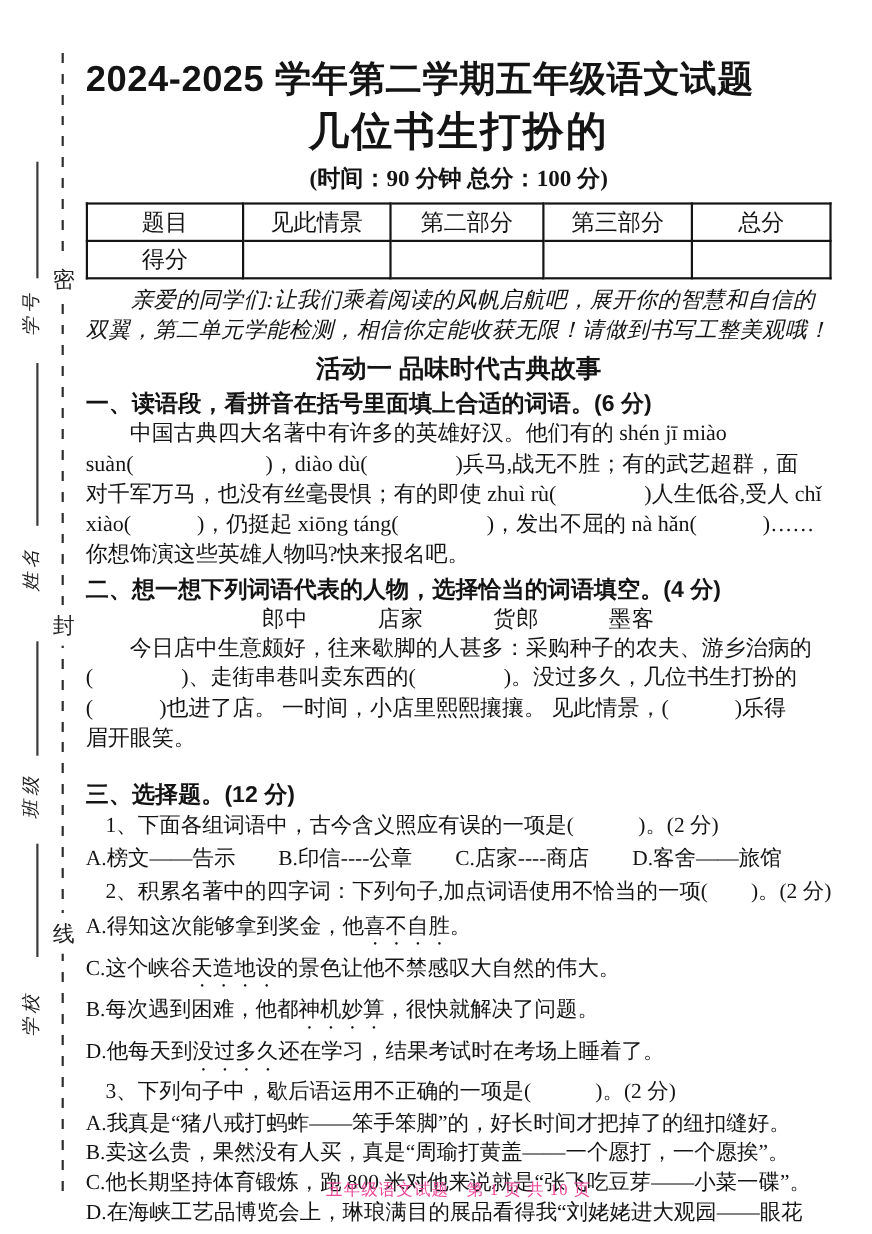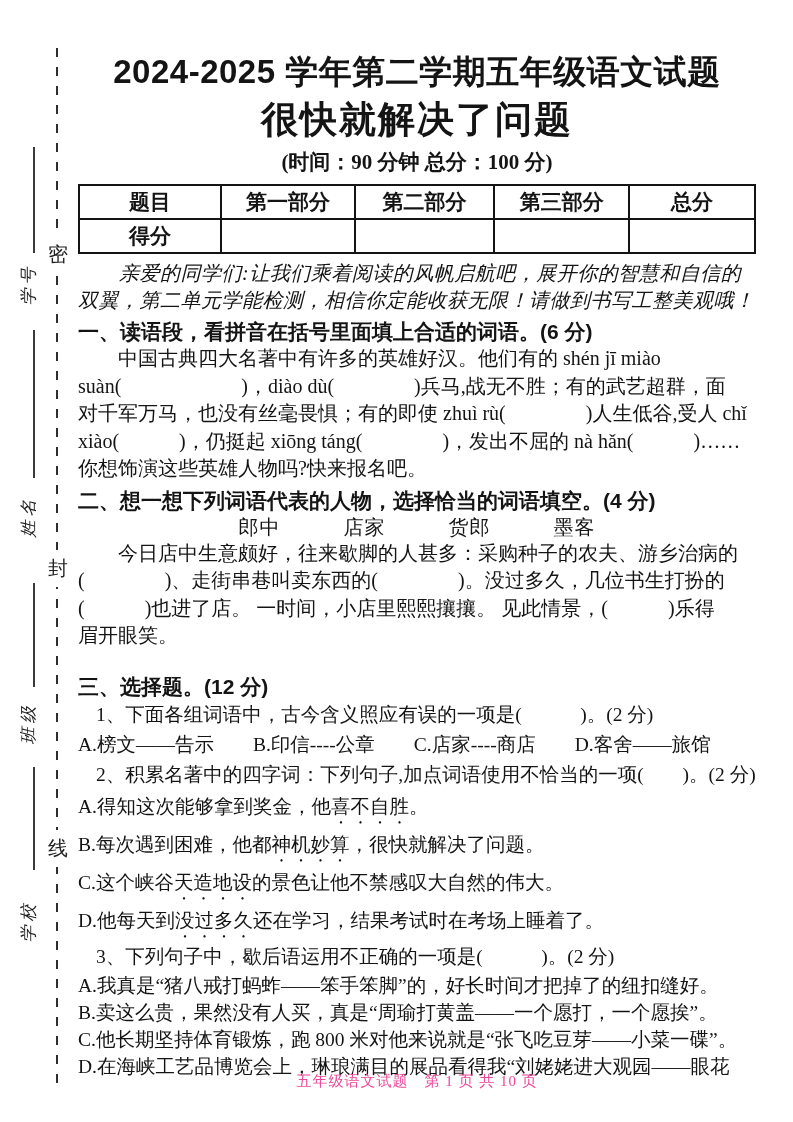--- a/index.html
+++ b/index.html
@@ -30,27 +30,27 @@
   .seal-label.l3{top:712px}
   .seal-label.l4{top:910px}
   .seal-blank{position:absolute;left:33px;width:2px;background:#3a3a3a;}
   .seal-blank.b1{top:147px;height:106px}
   .seal-blank.b2{top:330px;height:148px}
   .seal-blank.b3{top:583px;height:104px}
   .seal-blank.b4{top:767px;height:103px}
   
   .content{position:absolute;left:78px;top:50px;width:678px;}
   .hei{font-family:"Liberation Sans","DejaVu Sans",sans-serif;font-weight:700;}
-  .title{font-size:33px;line-height:44px;text-align:center;letter-spacing:.5px;}
+  .title{font-size:33px;line-height:44px;text-align:left;letter-spacing:.5px;}
   .subtitle{font-size:37px;line-height:48px;text-align:center;margin-top:2px;letter-spacing:2px;}
   .time-line{font-size:21px;line-height:28px;text-align:center;margin-top:4px;font-weight:bold;}
   table.score{width:100%;border-collapse:collapse;margin-top:8px;table-layout:fixed;}
   table.score td{
     border:2px solid #141414;height:32px;text-align:center;vertical-align:middle;
-    font-family:"Liberation Sans","DejaVu Sans",sans-serif;font-weight:700;font-size:21px;padding:0;
+    font-family:"Liberation Sans","DejaVu Sans",sans-serif;font-weight:400;font-size:21px;padding:0;
   }
   .welcome{
     font-style:italic;font-size:20px;line-height:27px;margin-top:6px;
     white-space:pre-wrap;letter-spacing:.5px;
   }
   .activity-heading{font-size:23px;line-height:30px;text-align:center;margin-top:6px;}
   .sec-heading{font-size:21px;line-height:26px;margin-top:5px;}
   .body-par{font-size:20px;line-height:27.5px;white-space:pre-wrap;}
   .word-bank{font-size:20px;line-height:26px;text-align:center;letter-spacing:1px;}
   .q-stem{font-size:19.5px;line-height:30px;padding-left:18px;}
@@ -81,52 +81,53 @@
   <div class="seal-blank b2"></div>
   <div class="seal-label l2">姓名</div>
   <div class="seal-blank b3"></div>
   <div class="seal-label l3">班级</div>
   <div class="seal-blank b4"></div>
   <div class="seal-label l4">学校</div>
 
   <div class="content">
 
     <div class="title hei">2024-2025 学年第二学期五年级语文试题</div>
-    <div class="subtitle hei">很快就解决了问题</div>
+    <div class="subtitle hei">几位书生打扮的</div>
     <div class="time-line">(时间：90 分钟  总分：100 分)</div>
 
     <table class="score">
       <colgroup>
         <col style="width:21%">
           <col style="width:19.8%">
           <col style="width:20.6%">
           <col style="width:20%">
           <col style="width:18.6%">
       </colgroup>
       <tbody>
           <tr>
         <td>题目</td>
-        <td>第一部分</td>
+        <td>见此情景</td>
         <td>第二部分</td>
         <td>第三部分</td>
         <td>总分</td>
       </tr>
       <tr>
         <td>得分</td>
         <td></td>
         <td></td>
         <td></td>
         <td></td>
       </tr>
     </tbody>
       </table>
 
     <div class="welcome">　　亲爱的同学们:让我们乘着阅读的风帆启航吧，展开你的智慧和自信的
 双翼，第二单元学能检测，相信你定能收获无限！请做到书写工整美观哦！</div>
 
+    <div class="activity-heading hei">活动一 品味时代古典故事</div>
 
     <div class="sec-heading hei">一、读语段，看拼音在括号里面填上合适的词语。(6 分)</div>
     <div class="body-par">　　中国古典四大名著中有许多的英雄好汉。他们有的 shén jī miào
 suàn(　　　　　　)，diào dù(　　　　)兵马,战无不胜；有的武艺超群，面
 对千军万马，也没有丝毫畏惧；有的即使 zhuì rù(　　　　)人生低谷,受人 chǐ
 xiào(　　　)，仍挺起 xiōng táng(　　　　)，发出不屈的 nà hǎn(　　　)……
 你想饰演这些英雄人物吗?快来报名吧。</div>
 
     <div class="sec-heading hei">二、想一想下列词语代表的人物，选择恰当的词语填空。(4 分)</div>
     <div class="word-bank">郎中　　　店家　　　货郎　　　墨客</div>
@@ -135,22 +136,22 @@
 (　　　)也进了店。 一时间，小店里熙熙攘攘。 见此情景，(　　　)乐得
 眉开眼笑。</div>
 
     <div class="sec-heading hei" style="margin-top:24px;">三、选择题。(12 分)</div>
 
     <div class="q-stem">1、下面各组词语中，古今含义照应有误的一项是(　　　)。(2 分)</div>
     <div class="q-options-line">A.榜文——告示　　B.印信----公章　　C.店家----商店　　D.客舍——旅馆</div>
 
     <div class="q-stem">2、积累名著中的四字词：下列句子,加点词语使用不恰当的一项(　　)。(2 分)</div>
     <div class="opt"><span>A.得知这次能够拿到奖金，他</span><span class="em-dots">喜不自胜</span><span>。</span></div>
+    <div class="opt"><span>C.这个峡谷</span><span class="em-dots">天造地设</span><span>的景色让他不禁感叹大自然的伟大。</span></div>
     <div class="opt"><span>B.每次遇到困难，他都</span><span class="em-dots">神机妙算</span><span>，很快就解决了问题。</span></div>
-    <div class="opt"><span>C.这个峡谷</span><span class="em-dots">天造地设</span><span>的景色让他不禁感叹大自然的伟大。</span></div>
     <div class="opt"><span>D.他每天到</span><span class="em-dots">没过多久</span><span>还在学习，结果考试时在考场上睡着了。</span></div>
 
     <div class="q-stem">3、下列句子中，歇后语运用不正确的一项是(　　　)。(2 分)</div>
     <div class="opt3">A.我真是“猪八戒打蚂蚱——笨手笨脚”的，好长时间才把掉了的纽扣缝好。</div>
     <div class="opt3">B.卖这么贵，果然没有人买，真是“周瑜打黄盖——一个愿打，一个愿挨”。</div>
     <div class="opt3">C.他长期坚持体育锻炼，跑 800 米对他来说就是“张飞吃豆芽——小菜一碟”。</div>
     <div class="opt3">D.在海峡工艺品博览会上，琳琅满目的展品看得我“刘姥姥进大观园——眼花</div>
 
   </div>
 

